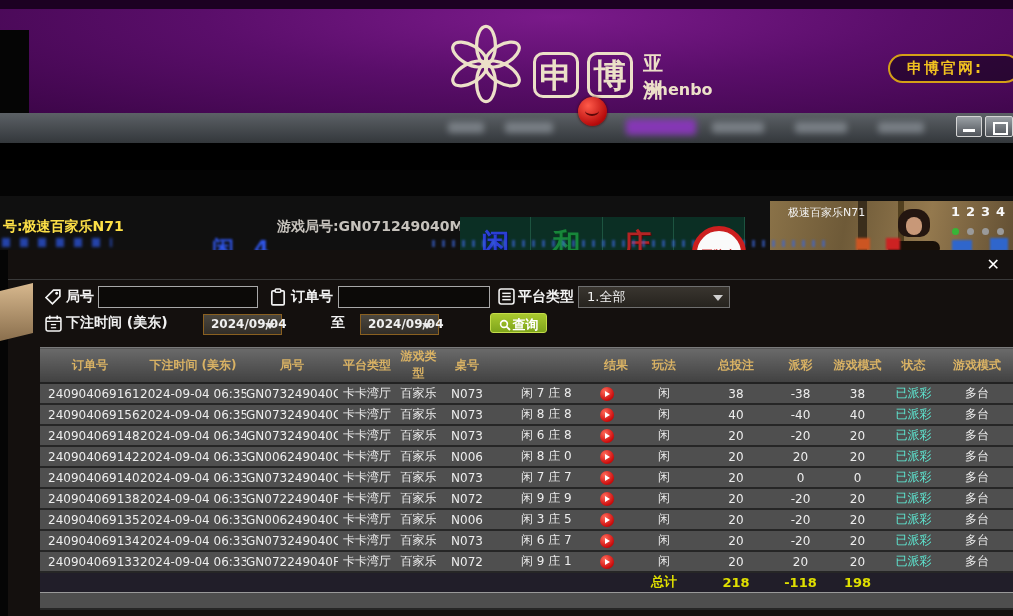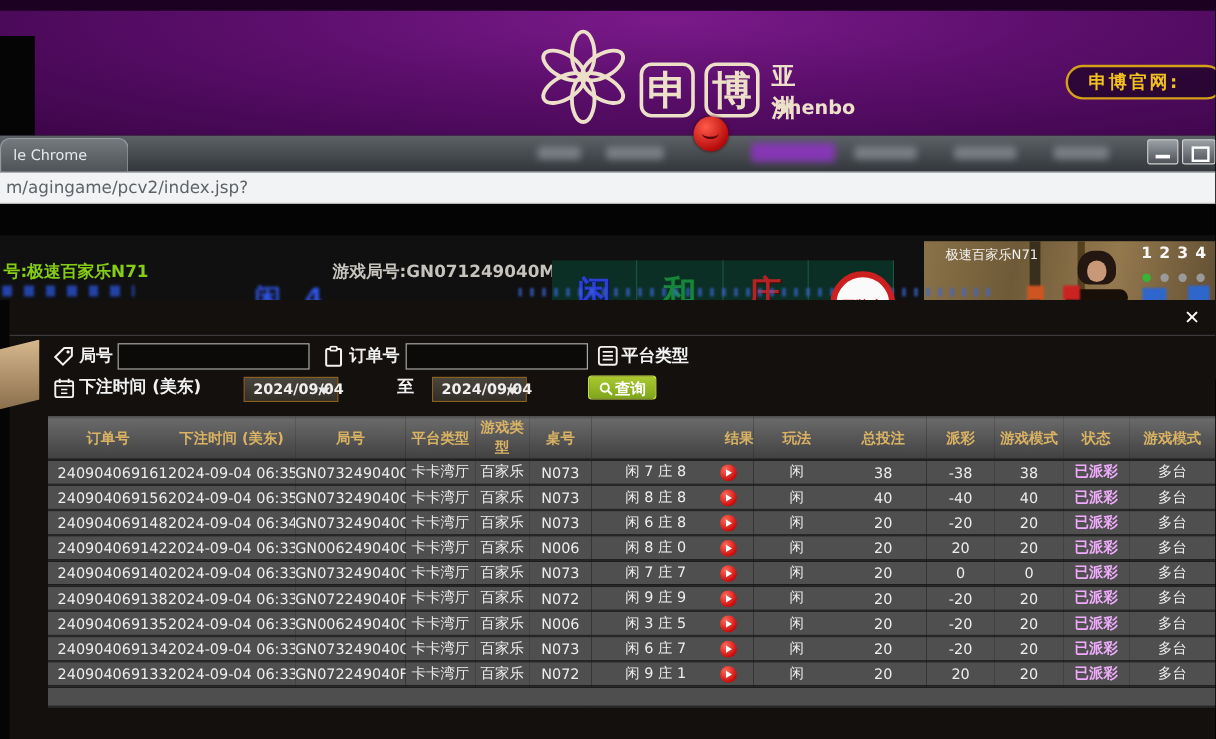--- a/index.html
+++ b/index.html
@@ -42,21 +42,21 @@
   .win-btn.min { left:956px; } .win-btn.max { left:985px; width:28px; }
   .win-btn.min::after { content:""; position:absolute; left:6px; bottom:4px; width:12px; height:3px; background:#fff; }
   .win-btn.max::after { content:""; position:absolute; left:7px; top:5px; width:11px; height:9px; border:2px solid #fff; }
   .url-bar { position:absolute; left:0; top:143px; width:1013px; height:27px; background:#f1f3f4;
     border-top:1px solid #9aa0a6; border-bottom:1px solid #b8b8b8;
     color:#5f6368; font-size:14px; line-height:26px; padding-left:5px; }
   .black-strip { position:absolute; left:0; top:170px; width:1013px; height:26px; background:#040404; }
 
   
   .game-area { position:absolute; left:0; top:196px; width:1013px; height:120px; background:#101010; }
-  .game-label-left { position:absolute; left:3px; top:22px; color:#84cc16; font-size:14px; font-weight:bold;text-align:center; }
+  .game-label-left { position:absolute; left:3px; top:22px; color:#fde047; font-size:14px; font-weight:bold;text-align:center; }
   .game-label-round { position:absolute; left:277px; top:22px; color:#c6c2bc; font-size:14px; font-weight:bold; }
   .bet-table { position:absolute; left:460px; top:21px; width:285px; height:60px; background:#0b2f24; display:flex; }
   .bet-cell { flex:1; border-right:1px solid #1d5440; font-size:28px; font-weight:bold; text-align:center; padding-top:8px; }
   .bet-xian { color:#2b3fd4; text-shadow:1px 1px 0 #0a1560; }
   .bet-he   { color:#17863a; text-shadow:1px 1px 0 #06401a; }
   .bet-zhuang { color:#b42424; text-shadow:1px 1px 0 #500a0a; }
   .deal-badge { position:absolute; left:692px; top:30px; width:54px; height:54px; border-radius:50%;
     background:#fafafa; border:5px solid #cc1f1f; color:#cc1f1f; font-size:12px; font-weight:bold;
     text-align:center; line-height:48px; z-index:1; }
   .video { position:absolute; left:770px; top:5px; width:243px; height:115px; overflow:hidden;
@@ -114,21 +114,21 @@
   .records th.hl-left { text-align:right; padding-left:30px; }
   .records td { height:21px; background:#4f4f4f; color:#ededed; text-align:center;
     border-bottom:2px solid #262626; white-space:nowrap; overflow:hidden; }
   .records td.al { text-align:left; padding-left:8px; }
   .res-wrap { display:flex; align-items:center; justify-content:space-between; padding-left:28px; padding-right:14px; }
   .play { position:relative; width:14px; height:14px; border-radius:50%; flex:0 0 14px;
     background:radial-gradient(circle at 35% 30%, #ff6a5a, #cc0c0c 70%, #8a0404); }
   .play::after { content:""; position:absolute; left:5px; top:4px; width:0; height:0;
     border-left:5px solid #fff; border-top:3px solid transparent; border-bottom:3px solid transparent; }
   .pay-neg { color:#8fd41e; } .pay-pos { color:#a82626; } .pay-zero { color:#ededed; }
-  td.status { color:#f0abfc;font-weight:bold; }
+  td.status { color:#5eead4; }
   .sum-row td { background:#211e29; color:#e0e000; font-weight:bold; font-size:13px;
     border-top:1px solid #9a9a9a; border-bottom:none; height:20px; }
   .filler td { background:#4e4e4e; border-top:1px solid #9a9a9a; height:17px; }
   .left-black-col { position:absolute; left:0; top:250px; width:8px; height:366px; background:#050505; z-index:10; }
 </style>
 </head>
 <body>
 
 <div class="stage">
 
@@ -155,24 +155,22 @@
   </div>
   <div class="red-badge"></div>
 
   <div class="browser-bar"></div>
   <div class="blur-item" style="left:448px;width:36px;"></div>
   <div class="blur-item" style="left:505px;width:48px;"></div>
   <div class="blur-item hl" style="left:626px;width:70px;"></div>
   <div class="blur-item" style="left:712px;width:52px;"></div>
   <div class="blur-item" style="left:795px;width:52px;"></div>
   <div class="blur-item" style="left:878px;width:46px;"></div>
-  <div class="chrome-tab">le Chrome</div>
   <div class="win-btn min"></div>
   <div class="win-btn max"></div>
-  <div class="url-bar"><span>m/agingame/pcv2/index.jsp?</span></div>
   <div class="black-strip"></div>
 
   <div class="game-area">
     <div class="game-label-left">号:极速百家乐N71</div>
     <div class="game-label-round">游戏局号:GN071249040M9</div>
     <div class="bet-table">
       <div class="bet-cell bet-xian">闲</div>
       <div class="bet-cell bet-he">和</div>
       <div class="bet-cell bet-zhuang">庄</div>
       <div class="bet-cell"></div>
@@ -220,20 +218,24 @@
     <div class="flabel" style="left:283px;top:38px;">订单号</div>
     <div class="finput" style="left:330px;top:36px;width:152px;"></div>
 
     <svg class="ficon" style="left:490px;top:38px;" width="17" height="17" viewBox="0 0 16 16">
         <rect x="1" y="1" width="14" height="14" rx="2" fill="none" stroke="#f2f2f2" stroke-width="1.5"></rect>
         <line x1="4" y1="5" x2="12" y2="5" stroke="#f2f2f2" stroke-width="1.4"></line>
         <line x1="4" y1="8" x2="12" y2="8" stroke="#f2f2f2" stroke-width="1.4"></line>
         <line x1="4" y1="11" x2="12" y2="11" stroke="#f2f2f2" stroke-width="1.4"></line>
       </svg>
     <div class="flabel" style="left:510px;top:38px;">平台类型</div>
+    <div class="fselect" style="left:570px;top:36px;width:152px;">
+      <span>1.全部</span>
+      <span class="caret"></span>
+    </div>
 
     <svg class="ficon" style="left:37px;top:65px;" width="17" height="17" viewBox="0 0 16 16">
         <rect x="1" y="2.5" width="14" height="12.5" rx="1.5" fill="none" stroke="#f2f2f2" stroke-width="1.5"></rect>
         <line x1="4.5" y1="0.5" x2="4.5" y2="4" stroke="#f2f2f2" stroke-width="1.5"></line>
         <line x1="11.5" y1="0.5" x2="11.5" y2="4" stroke="#f2f2f2" stroke-width="1.5"></line>
         <line x1="1" y1="6" x2="15" y2="6" stroke="#f2f2f2" stroke-width="1.2"></line>
         <line x1="5.5" y1="9" x2="10.5" y2="9" stroke="#f2f2f2" stroke-width="1.2"></line>
         <line x1="5.5" y1="12" x2="10.5" y2="12" stroke="#f2f2f2" stroke-width="1.2"></line>
       </svg>
     <div class="flabel" style="left:58px;top:64px;">下注时间 (美东)</div>
@@ -462,20 +464,28 @@
     </td>
     <td>闲</td>
     <td>20</td>
     <td class="pay-pos">20</td>
     <td>20</td>
     <td class="status">已派彩</td>
     <td>多台</td>
   </tr>
         </tbody>
       <tbody>
+        <tr class="sum-row">
+          <td colspan="7"></td>
+          <td>总计</td>
+          <td>218</td>
+          <td>-118</td>
+          <td>198</td>
+          <td colspan="2"></td>
+        </tr>
         <tr class="filler">
             <td colspan="13"></td>
           </tr>
       </tbody>
     </table>
   </div>
 
   <div class="tan-wedge"></div>
 </div>
 

